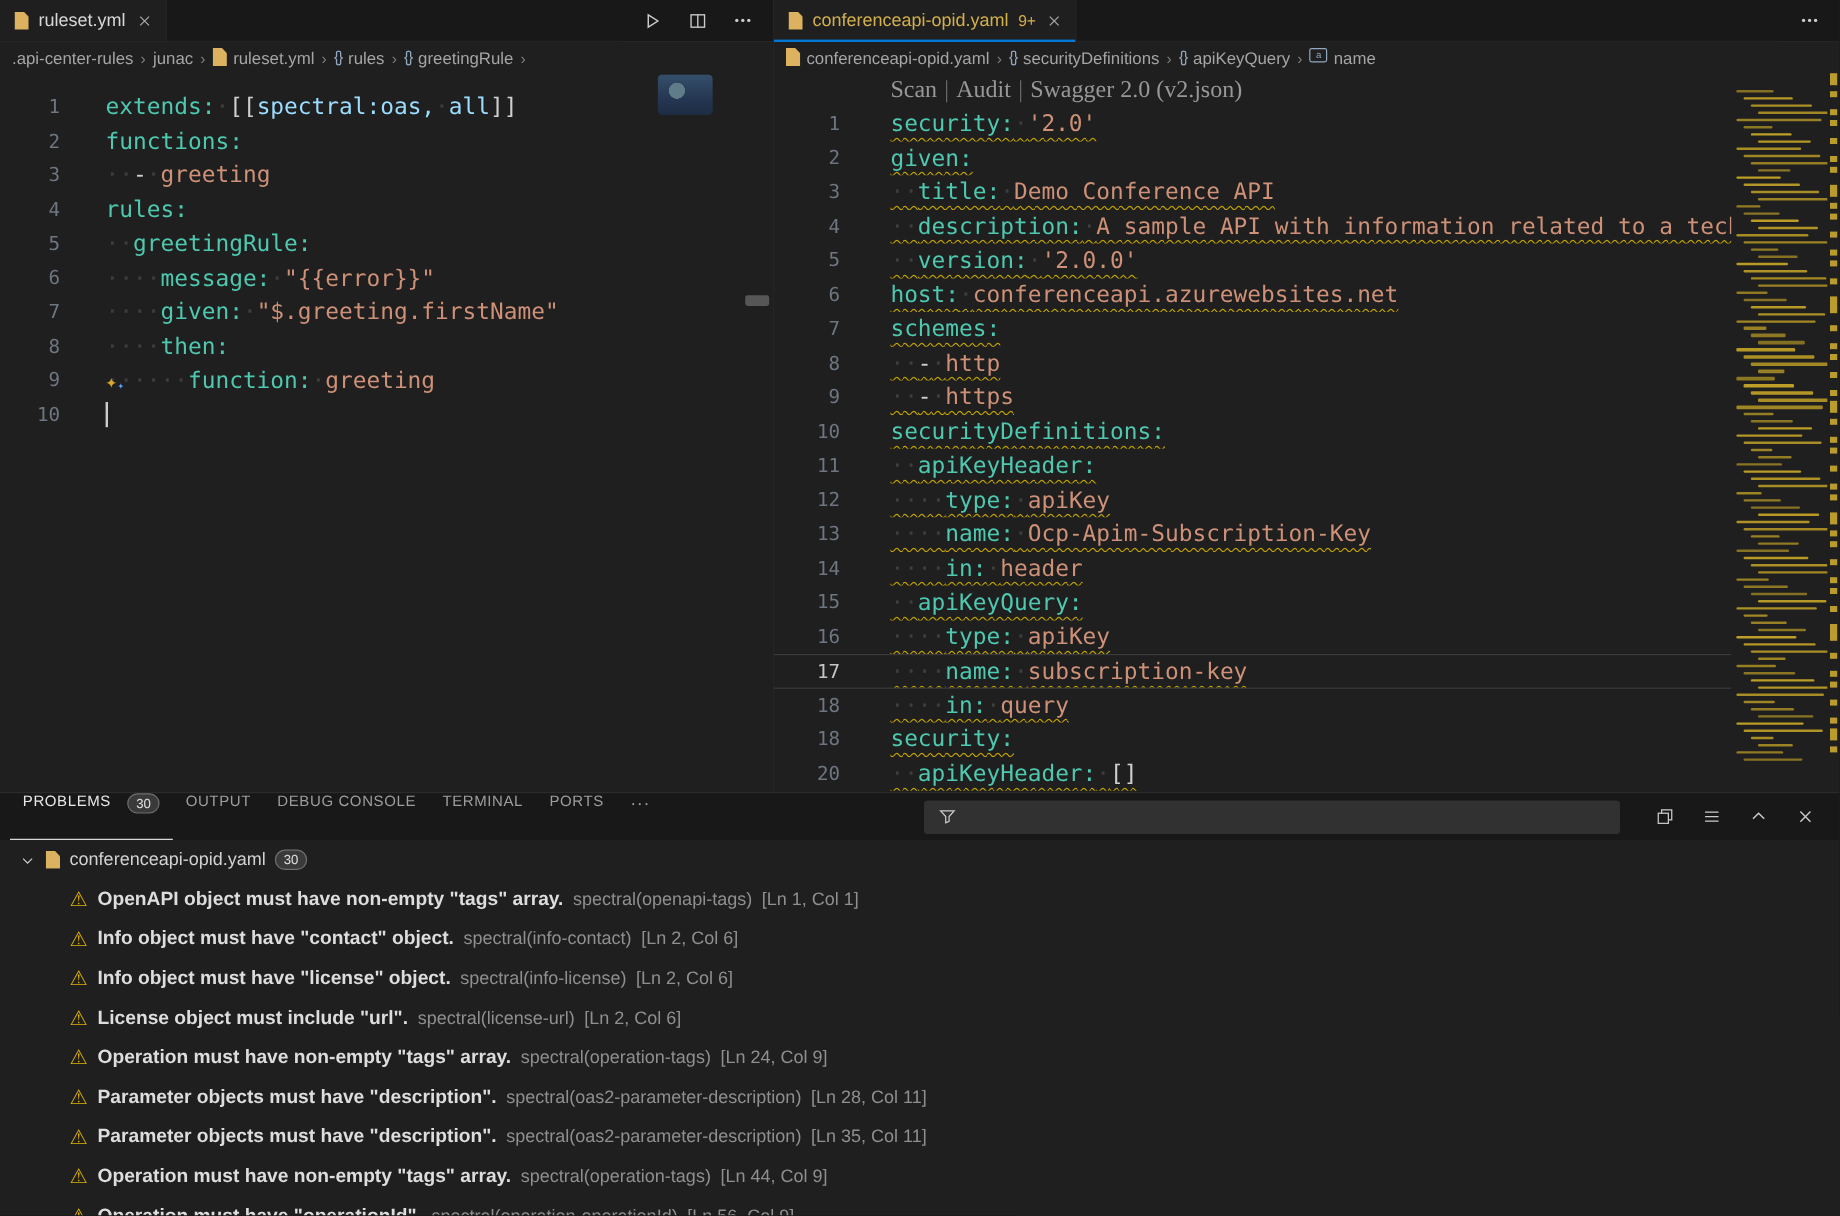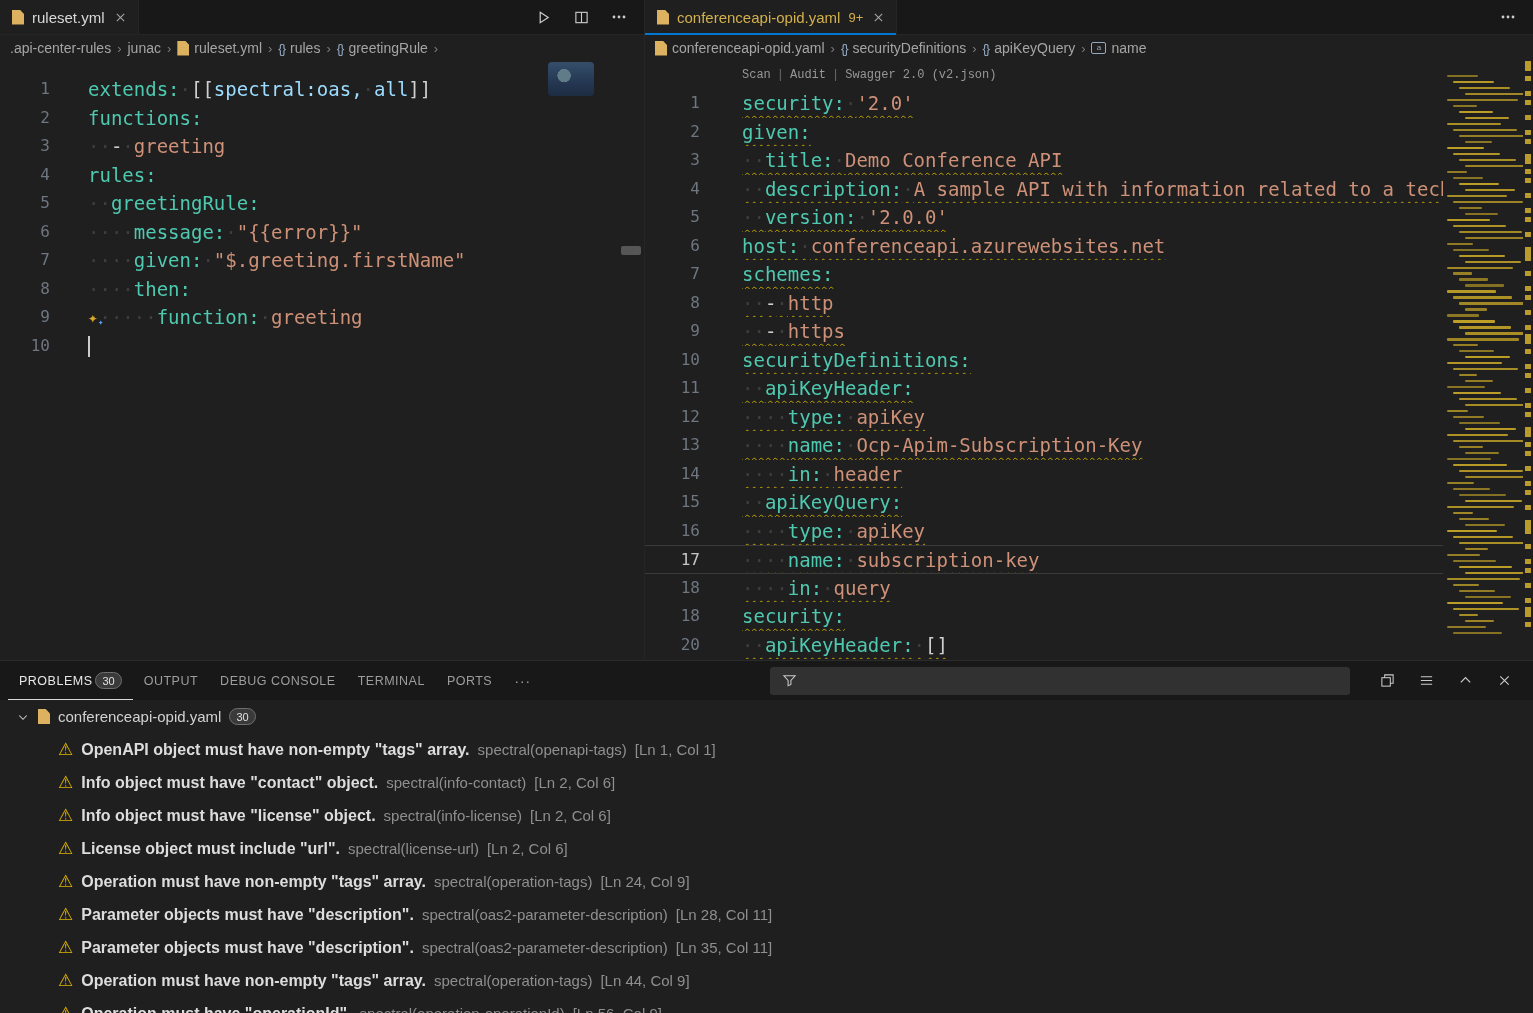--- a/index.html
+++ b/index.html
@@ -15,21 +15,21 @@
   .tabbar{height:35px;background:#181818;display:flex;align-items:stretch;border-bottom:1px solid #252525}
   .tab{display:flex;align-items:center;gap:8px;padding:0 12px;background:#1f1f1f;border-right:1px solid #252525;font-size:15px;color:#d8d8d8;position:relative;cursor:default}
   .tab.focused::after{content:'';position:absolute;left:0;right:0;bottom:-1px;height:2px;background:#0078d4}
   .tab.warn .tab-label,.tab.warn .tab-badge{color:#d3b04c}
   .tab-badge{font-size:13px}
   .tab-close{display:flex;align-items:center;margin-left:2px;opacity:.85}
   .tab-actions{margin-left:auto;display:flex;align-items:center;gap:16px;padding:0 14px;background:#181818}
   .icon-btn{display:inline-flex;align-items:center;justify-content:center;width:22px;height:22px}
 
   .breadcrumb{height:26px;display:flex;align-items:center;font-size:14px;color:#a5a5a5;padding:0 10px;gap:2px;background:#1f1f1f;white-space:nowrap;overflow:hidden}
-  .bc-item{display:inline-flex;align-items:center;gap:5px}
+  .bc-item{display:inline-flex;gap:5px}
   .bc-sep{color:#7d7d7d;margin:0 4px;font-size:13px}
   .bc-braces{color:#93a9c0;font-size:13px;letter-spacing:-1px}
   .bc-str{display:inline-flex;align-items:center;justify-content:center;width:15px;height:12px;border:1px solid #93a9c0;border-radius:2px;color:#93a9c0;font-size:8px;line-height:1}
 
   .ficon{display:inline-block;width:12px;height:15px;background:#dcb15f;clip-path:polygon(0 0,64% 0,100% 30%,100% 100%,0 100%);flex:none}
 
   
   .ed-body{position:absolute;top:61px;left:0;right:0;bottom:0;overflow:hidden;font-family:"DejaVu Sans Mono",monospace;font-size:19px}
   .left .ed-body{padding-top:14px}
   .right .ed-body{right:90px}
@@ -42,38 +42,38 @@
   .code{flex:1;overflow:hidden}
   .tk-k{color:#4ec9b0}.tk-v{color:#ce9178}.tk-s{color:#ce9178}
   .tk-p{color:#cfcfcf}.tk-b{color:#cfcfcf}.tk-f{color:#9cdcfe}.tk-w{color:#3e3e3e}
   .code.sq{text-decoration:underline;text-decoration-style:wavy;text-decoration-color:#bfa200;text-decoration-thickness:1.2px;text-underline-offset:5px;text-decoration-skip-ink:none}
   .line.cur{border-top:1px solid #3a3a3a;border-bottom:1px solid #3a3a3a}
   .line.cur .gut{color:#c6c6c6}
   .caret{display:inline-block;width:2px;height:21px;background:#cccccc;vertical-align:-4px}
   .sparkle{position:absolute;left:88px;top:2px;color:#d8a628;font-size:16px;line-height:1.6}
   .sparkle i{position:absolute;left:10px;top:10px;color:#58a6ff;font-size:9px;font-style:normal}
 
-  .codelens{height:28px;line-height:28px;padding-left:97px;font-size:12px;color:#979797;font-family:Liberation Mono, monospace}
+  .codelens{height:28px;line-height:28px;padding-left:97px;font-size:20px;color:#979797;font-family:Liberation Serif, serif}
   .codelens-link{color:#979797;cursor:pointer}
   .codelens-pipe{color:#6b6b6b;margin:0 6px}
 
   .minimap{position:absolute;top:61px;right:10px;width:80px;bottom:0;padding-top:14px;overflow:hidden;background:#1f1f1f}
   .mm-bar{height:2.2px;margin-bottom:3.8px;background:#c8a727;border-radius:1px}
   .overview{position:absolute;top:61px;right:0;width:10px;bottom:0;background:#1f1f1f}
   .ov-mark{position:absolute;left:2px;width:6px;background:#b99b2e}
 
   .watermark{position:absolute;top:62px;right:50px;width:46px;height:34px;border-radius:4px;opacity:.5;
     background:radial-gradient(circle at 35% 40%,#9fd8f0 0 18%,transparent 19%),linear-gradient(180deg,#4a7fb5 0%,#2c4f86 60%,#1c3a66 100%)}
   .lthumb{position:absolute;top:246px;right:3px;width:20px;height:9px;background:#565656;border-radius:2px}
 
   
   .panel{position:absolute;top:660px;left:0;right:0;bottom:0;background:#181818;border-top:1px solid #2b2b2b}
   .panel-header{height:39px;display:flex;align-items:center;padding:0 16px 0 8px}
   .panel-tabs{display:flex;align-items:center;height:100%}
-  .ptab{font-size:12.5px;letter-spacing:.5px;color:#9d9d9d;padding:0 11px;height:100%;display:inline-flex;align-items:center;gap:3px;cursor:default}
+  .ptab{font-size:12.5px;letter-spacing:.5px;color:#9d9d9d;padding:0 11px;height:100%;display:inline-flex;gap:14px;cursor:default}
   .ptab.active{color:#e7e7e7;box-shadow:inset 0 -1px 0 #d7d7d7}
   .badge{min-width:22px;height:17px;border-radius:10px;background:#3a3a3a;border:1px solid #6f6f6f;color:#e0e0e0;font-size:11px;display:inline-flex;align-items:center;justify-content:center;padding:0 6px;letter-spacing:0}
   .filter-wrap{margin-left:auto;width:580px;height:28px;background:#313131;border-radius:3px;display:flex;align-items:center;padding:0 4px 0 8px}
   .filter-input{flex:1;background:transparent;border:none;outline:none;color:#ccc;font-size:14px;font-family:"Liberation Sans",sans-serif}
   .filter-input::placeholder{color:#8f8f8f}
   .header-icons{display:flex;align-items:center;gap:17px;margin-left:26px;padding-right:2px}
 
   .panel-body{position:absolute;top:39px;left:0;right:0;bottom:0;background:#1f1f1f;overflow:hidden}
   .file-row{height:33px;display:flex;align-items:center;gap:8px;padding-left:16px;font-size:15px;color:#d2d2d2}
   .prow{height:33px;display:flex;align-items:center;gap:8px;padding-left:58px;white-space:nowrap}

